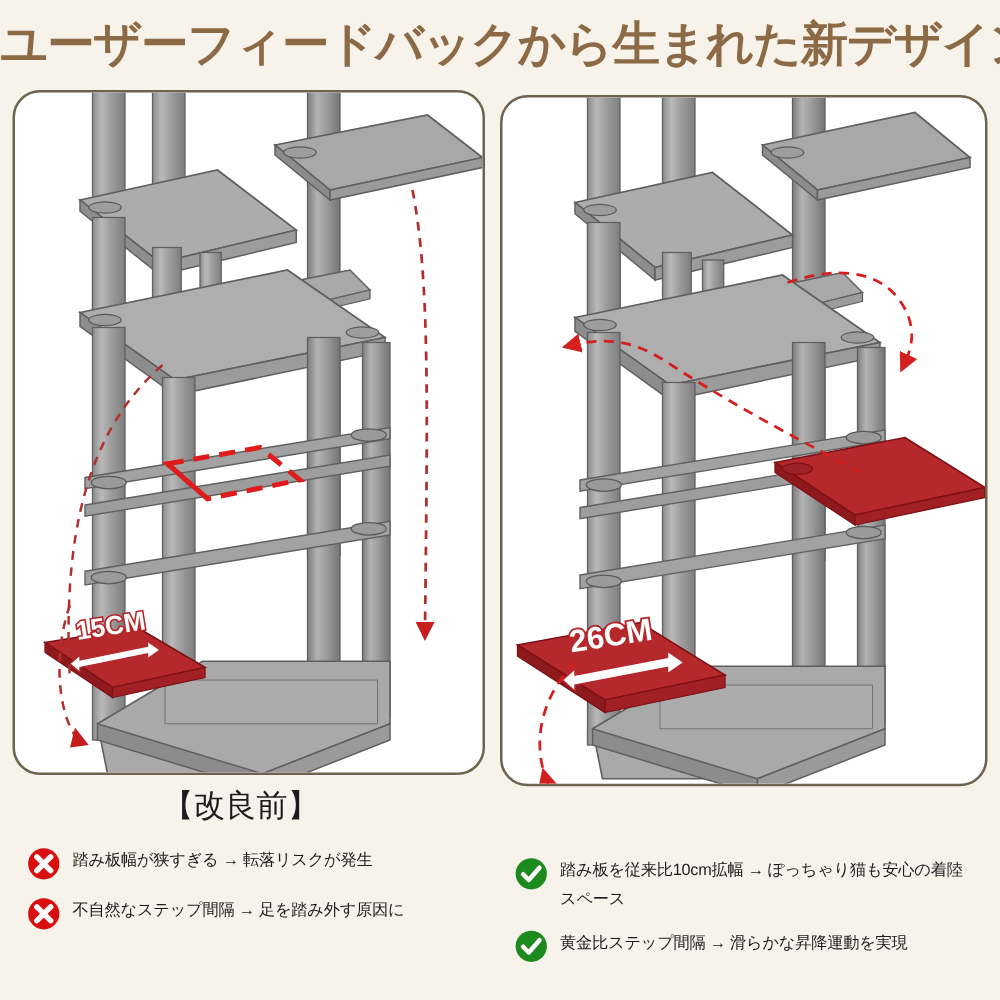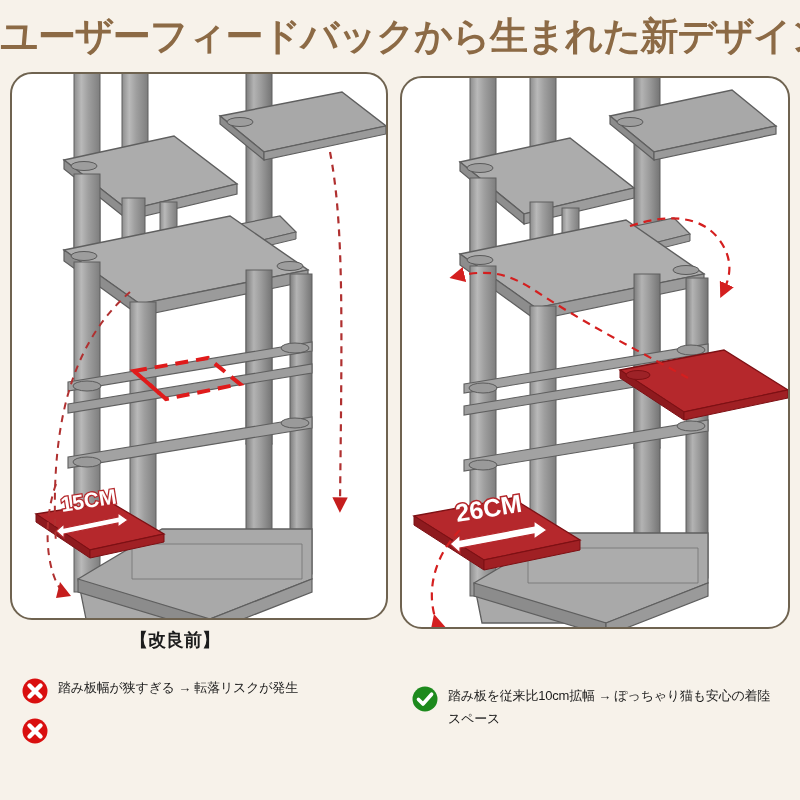--- a/index.html
+++ b/index.html
@@ -44,22 +44,22 @@
     overflow: hidden;
   }
   #panel-before { left: 10px;  top: 72px; width: 374px; height: 544px; }
   #panel-after  { left: 400px; top: 76px; width: 386px; height: 549px; }
 
   .panel-svg { display: block; width: 100%; height: 100%; }
 
   
   .caption {
     position: absolute;
-    font-size: 18px;
-    font-weight: bold;
+    font-size: 25px;
+    font-weight: normal;
     white-space: nowrap;
   }
   #caption-before { left: 130px; top: 628px; color: #1c1c1c; }
   #caption-after  { left: 530px; top: 628px; color: #8c6a45; }
 
   
   .bullets {
     position: absolute;
     width: 368px;
   }
@@ -373,28 +373,38 @@
       </span>
       <span class="bullet-text">踏み板幅が狭すぎる → 転落リスクが発生</span>
     </div>
     <div class="bullet">
       <span class="bullet-icon">
         <svg viewBox="0 0 26 26" width="26" height="26">
           <circle cx="13" cy="13" r="12.5" fill="#d90f0f"></circle>
           <path d="M7.5,7.5 L18.5,18.5 M18.5,7.5 L7.5,18.5" stroke="#ffffff" stroke-width="4.4" stroke-linecap="round"></path>
         </svg>
       </span>
+      <span class="bullet-text">不自然なステップ間隔 → 足を踏み外す原因に</span>
     </div>
   </div>
 
   <div class="bullets" id="bullets-after">
     <div class="bullet">
       <span class="bullet-icon">
         <svg viewBox="0 0 26 26" width="26" height="26">
           <circle cx="13" cy="13" r="12.5" fill="#1d8a1d"></circle>
           <path d="M6.5,13.4 L11,18 L19.6,8.2" stroke="#ffffff" stroke-width="3.6" fill="none" stroke-linecap="round" stroke-linejoin="round"></path>
         </svg>
       </span>
       <span class="bullet-text">踏み板を従来比10cm拡幅 → ぽっちゃり猫も安心の着陸スペース</span>
     </div>
+    <div class="bullet">
+      <span class="bullet-icon">
+        <svg viewBox="0 0 26 26" width="26" height="26">
+          <circle cx="13" cy="13" r="12.5" fill="#1d8a1d"></circle>
+          <path d="M6.5,13.4 L11,18 L19.6,8.2" stroke="#ffffff" stroke-width="3.6" fill="none" stroke-linecap="round" stroke-linejoin="round"></path>
+        </svg>
+      </span>
+      <span class="bullet-text">黄金比ステップ間隔 → 滑らかな昇降運動を実現</span>
+    </div>
   </div>
 
 </div>
 
 </body></html>

